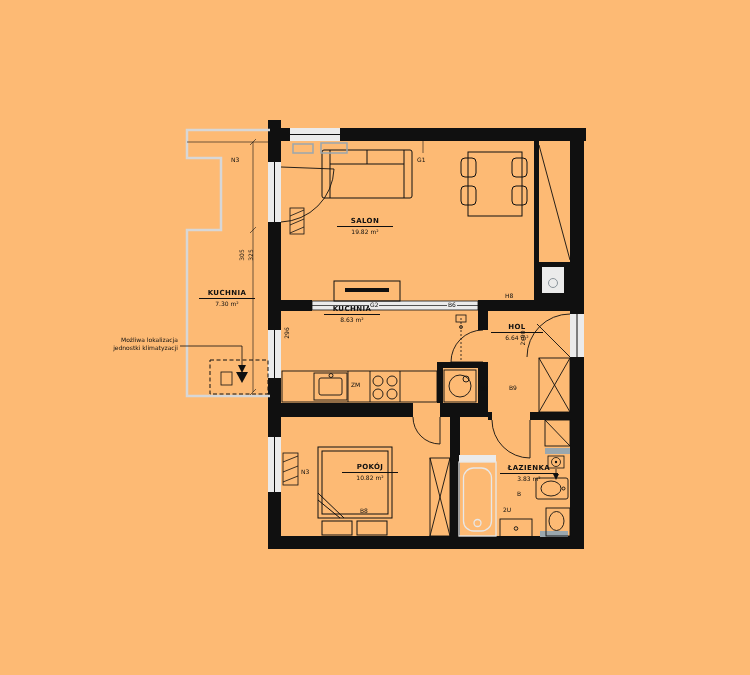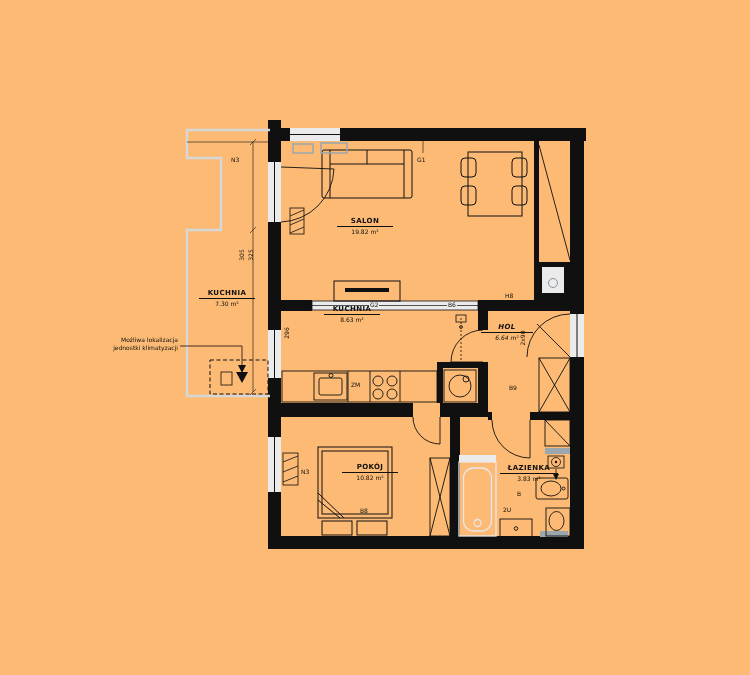--- a/index.html
+++ b/index.html
@@ -232,21 +232,21 @@
     <span class="ra">19.82 m²</span>
   </div>
   <div class="lbl" style="left:199px;top:289px;width:56px;">
     <span class="rn">KUCHNIA</span>
     <span class="ra">7.30 m²</span>
   </div>
   <div class="lbl" style="left:324px;top:305px;width:56px;">
     <span class="rn">KUCHNIA</span>
     <span class="ra">8.63 m²</span>
   </div>
-  <div class="lbl" style="left:481px;top:323px;width:52px;font-style:italic;">
+  <div class="lbl" style="left:491px;top:323px;width:52px;">
     <span class="rn">HOL</span>
     <span class="ra">6.64 m²</span>
   </div>
   <div class="lbl" style="left:342px;top:463px;width:56px;">
     <span class="rn">POKÓJ</span>
     <span class="ra">10.82 m²</span>
   </div>
   <div class="lbl" style="left:479px;top:464px;width:58px;margin-left:21px;">
     <span class="rn">ŁAZIENKA</span>
     <span class="ra">3.83 m²</span>

